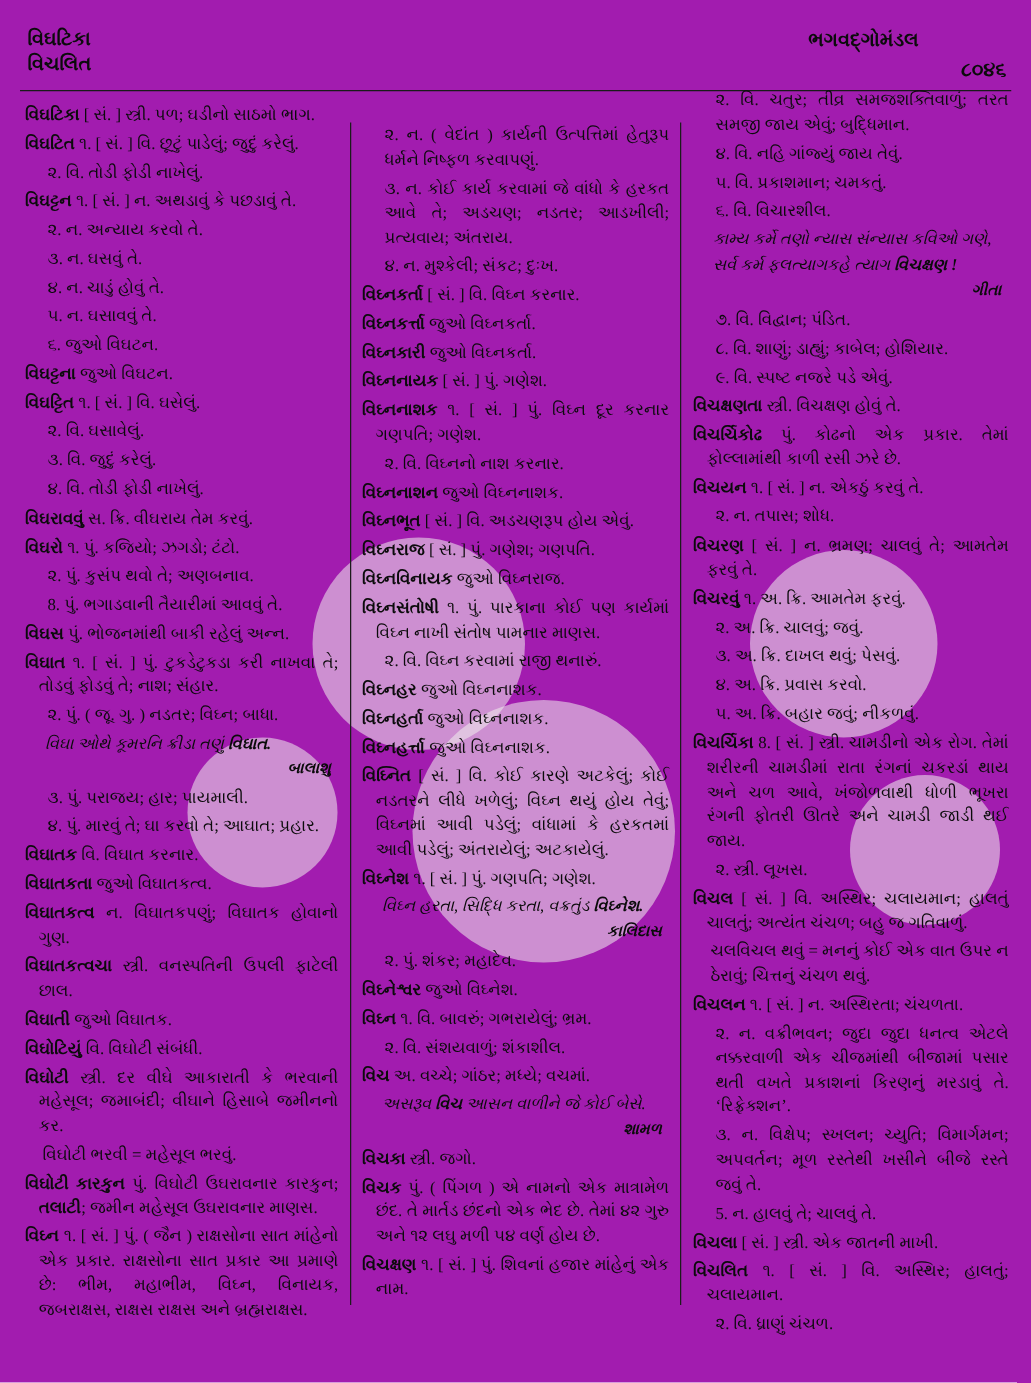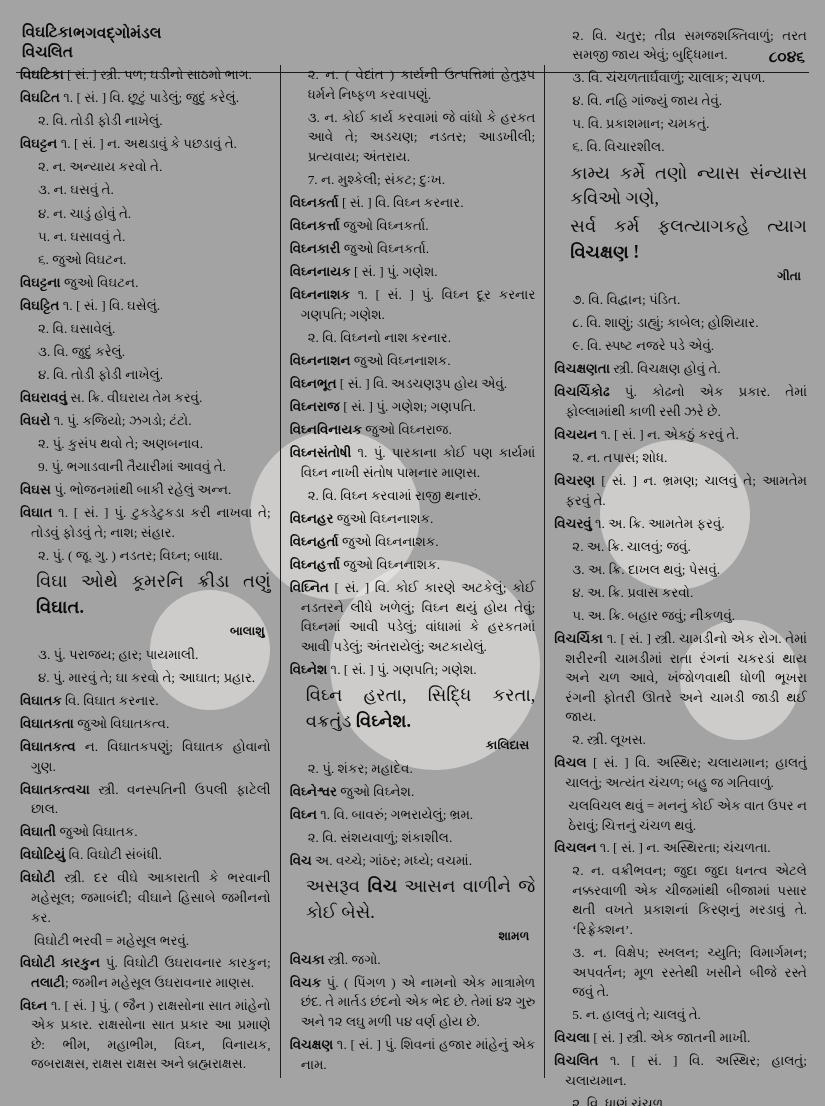--- a/index.html
+++ b/index.html
@@ -15,21 +15,21 @@
     color: #0b0b0b;
     position: relative;
     overflow: hidden;
   }
   .page {
     position: relative;
     width: 825px;
     height: 1106px;
     box-sizing: border-box;
     padding: 22px 14px 10px 14px;
-    background: #a3a3a3;
+    background: #a21caf;
   }
   
   .blotch {
     position: absolute;
     border-radius: 50%;
     background: #f0efec;
     opacity: .55;
     pointer-events: none;
     z-index: 0;
   }
@@ -47,21 +47,21 @@
     justify-content: space-between;
     font-weight: bold;
     font-size: 15.5px;
     line-height: 1.28;
     padding: 0 6px 0 8px;
   }
   .header .runhead-left { text-align: left; }
   .header .runhead-left div { white-space: nowrap; }
   .header .runhead-center {
     flex: 1;
-    text-align: left;
+    text-align: right;
     padding-top: 1px;
   }
   .header .runhead-right {
     text-align: right;
     min-width: 70px;
     padding-top: 1px;
     margin-top: 24px;
   }
 
   .rule {
@@ -100,31 +100,33 @@
   .entry.sense {
     padding-left: 11px;
     text-indent: 0;
     margin-left: 7px;
   }
   .hw {
     font-weight: bold;
   }
   .quote {
     margin: 2px 0 2px 16px;
-    font-size: 18px;
+    font-size: 13px;
     line-height: 1.44;
     text-indent: 0;
     padding-left: 0;
+    font-style: italic;
   }
   .quote .bold { font-weight: bold; }
   .attrib {
     text-align: right;
     font-weight: bold;
     font-size: 12.3px;
     margin: 0 6px 4px 0;
+    font-style: italic;
   }
   .idiom {
     margin: 2px 0 3px 14px;
     text-indent: 0;
     padding-left: 0;
   }
 </style>
 </head>
 <body>
 
@@ -159,21 +161,21 @@
         <div class="entry sense">૫. ન. ઘસાવવું તે.</div>
         <div class="entry sense">૬. જુઓ વિઘટન.</div>
         <div class="entry"><span class="hw">વિઘટ્ટના</span><span> જુઓ વિઘટન.</span></div>
         <div class="entry"><span class="hw">વિઘટ્ટિત</span><span> ૧. [ સં. ] વિ. ઘસેલું.</span></div>
         <div class="entry sense">૨. વિ. ઘસાવેલું.</div>
         <div class="entry sense">૩. વિ. જુદું કરેલું.</div>
         <div class="entry sense">૪. વિ. તોડી ફોડી નાખેલું.</div>
         <div class="entry"><span class="hw">વિઘરાવવું</span><span> સ. ક્રિ. વીઘરાય તેમ કરવું.</span></div>
         <div class="entry"><span class="hw">વિઘરો</span><span> ૧. પું. કજિયો; ઝગડો; ટંટો.</span></div>
         <div class="entry sense">૨. પું. કુસંપ થવો તે; અણબનાવ.</div>
-        <div class="entry sense">9. પું. ભગાડવાની તૈયારીમાં આવવું તે.</div>
+        <div class="entry sense">8. પું. ભગાડવાની તૈયારીમાં આવવું તે.</div>
         <div class="entry"><span class="hw">વિઘસ</span><span> પું. ભોજનમાંથી બાકી રહેલું અન્ન.</span></div>
         <div class="entry"><span class="hw">વિઘાત</span><span> ૧. [ સં. ] પું. ટુકડેટુકડા કરી નાખવા તે; તોડવું ફોડવું તે; નાશ; સંહાર.</span></div>
         <div class="entry sense">૨. પું. ( જૂ. ગુ. ) નડતર; વિઘ્ન; બાધા.</div>
         <div class="entry quote"><span>વિઘા ઓથે કૂમરનિ ક્રીડા તણું </span><span class="bold">વિઘાત.</span></div>
         <div class="attrib">બાલાશુ</div>
         <div class="entry sense">૩. પું. પરાજય; હાર; પાયમાલી.</div>
         <div class="entry sense">૪. પું. મારવું તે; ઘા કરવો તે; આઘાત; પ્રહાર.</div>
         <div class="entry"><span class="hw">વિઘાતક</span><span> વિ. વિઘાત કરનાર.</span></div>
         <div class="entry"><span class="hw">વિઘાતકતા</span><span> જુઓ વિઘાતકત્વ.</span></div>
         <div class="entry"><span class="hw">વિઘાતકત્વ</span><span> ન. વિઘાતકપણું; વિઘાતક હોવાનો ગુણ.</span></div>
@@ -181,21 +183,21 @@
         <div class="entry"><span class="hw">વિઘાતી</span><span> જુઓ વિઘાતક.</span></div>
         <div class="entry"><span class="hw">વિઘોટિયું</span><span> વિ. વિઘોટી સંબંધી.</span></div>
         <div class="entry"><span class="hw">વિઘોટી</span><span> સ્ત્રી. દર વીઘે આકારાતી કે ભરવાની મહેસૂલ; જમાબંદી; વીઘાને હિસાબે જમીનનો કર.</span></div>
         <div class="entry idiom">વિઘોટી ભરવી = મહેસૂલ ભરવું.</div>
         <div class="entry"><span class="hw">વિઘોટી કારકુન</span><span> પું. વિઘોટી ઉઘરાવનાર કારકુન; </span><span class="hw">તલાટી</span><span>; જમીન મહેસૂલ ઉઘરાવનાર માણસ.</span></div>
         <div class="entry"><span class="hw">વિઘ્ન</span><span> ૧. [ સં. ] પું. ( જૈન ) રાક્ષસોના સાત માંહેનો એક પ્રકાર. રાક્ષસોના સાત પ્રકાર આ પ્રમાણે છે: ભીમ, મહાભીમ, વિઘ્ન, વિનાયક, જબરાક્ષસ, રાક્ષસ રાક્ષસ અને બ્રહ્મરાક્ષસ.</span></div>
       </div>
     <div class="col c2">
         <div class="entry sense">૨. ન. ( વેદાંત ) કાર્યની ઉત્પત્તિમાં હેતુરૂપ ધર્મને નિષ્ફળ કરવાપણું.</div>
         <div class="entry sense">૩. ન. કોઈ કાર્ય કરવામાં જે વાંધો કે હરકત આવે તે; અડચણ; નડતર; આડખીલી; પ્રત્યવાય; અંતરાય.</div>
-        <div class="entry sense">7. ન. મુશ્કેલી; સંકટ; દુઃખ.</div>
+        <div class="entry sense">૪. ન. મુશ્કેલી; સંકટ; દુઃખ.</div>
         <div class="entry"><span class="hw">વિઘ્નકર્તા</span><span> [ સં. ] વિ. વિઘ્ન કરનાર.</span></div>
         <div class="entry"><span class="hw">વિઘ્નકર્ત્તા</span><span> જુઓ વિઘ્નકર્તા.</span></div>
         <div class="entry"><span class="hw">વિઘ્નકારી</span><span> જુઓ વિઘ્નકર્તા.</span></div>
         <div class="entry"><span class="hw">વિઘ્નનાયક</span><span> [ સં. ] પું. ગણેશ.</span></div>
         <div class="entry"><span class="hw">વિઘ્નનાશક</span><span> ૧. [ સં. ] પું. વિઘ્ન દૂર કરનાર ગણપતિ; ગણેશ.</span></div>
         <div class="entry sense">૨. વિ. વિઘ્નનો નાશ કરનાર.</div>
         <div class="entry"><span class="hw">વિઘ્નનાશન</span><span> જુઓ વિઘ્નનાશક.</span></div>
         <div class="entry"><span class="hw">વિઘ્નભૂત</span><span> [ સં. ] વિ. અડચણરૂપ હોય એવું.</span></div>
         <div class="entry"><span class="hw">વિઘ્નરાજ</span><span> [ સં. ] પું. ગણેશ; ગણપતિ.</span></div>
         <div class="entry"><span class="hw">વિઘ્નવિનાયક</span><span> જુઓ વિઘ્નરાજ.</span></div>
@@ -214,41 +216,40 @@
         <div class="entry sense">૨. વિ. સંશયવાળું; શંકાશીલ.</div>
         <div class="entry"><span class="hw">વિચ</span><span> અ. વચ્ચે; ગાંઠર; મધ્યે; વચમાં.</span></div>
         <div class="entry quote"><span>અસરૂવ </span><span class="bold">વિચ</span><span> આસન વાળીને જે કોઈ બેસે.</span></div>
         <div class="attrib">શામળ</div>
         <div class="entry"><span class="hw">વિચકા</span><span> સ્ત્રી. જગો.</span></div>
         <div class="entry"><span class="hw">વિચક</span><span> પું. ( પિંગળ ) એ નામનો એક માત્રામેળ છંદ. તે માર્તડ છંદનો એક ભેદ છે. તેમાં ૪૨ ગુરુ અને ૧૨ લઘુ મળી ૫૪ વર્ણ હોય છે.</span></div>
         <div class="entry"><span class="hw">વિચક્ષણ</span><span> ૧. [ સં. ] પું. શિવનાં હજાર માંહેનું એક નામ.</span></div>
       </div>
     <div class="col c3">
         <div class="entry sense">૨. વિ. ચતુર; તીવ્ર સમજશક્તિવાળું; તરત સમજી જાય એવું; બુદ્ધિમાન.</div>
-        <div class="entry sense">૩. વિ. ચંચળતાર્ઘવાળું; ચાલાક; ચપળ.</div>
         <div class="entry sense">૪. વિ. નહિ ગાંજ્યું જાય તેવું.</div>
         <div class="entry sense">૫. વિ. પ્રકાશમાન; ચમકતું.</div>
         <div class="entry sense">૬. વિ. વિચારશીલ.</div>
         <div class="entry quote"><span>કામ્ય કર્મે તણો ન્યાસ સંન્યાસ કવિઓ ગણે,</span></div>
         <div class="entry quote"><span>સર્વ કર્મ ફલત્યાગકહે ત્યાગ </span><span class="bold">વિચક્ષણ !</span></div>
         <div class="attrib">ગીતા</div>
         <div class="entry sense">૭. વિ. વિદ્વાન; પંડિત.</div>
         <div class="entry sense">૮. વિ. શાણું; ડાહ્યું; કાબેલ; હોશિયાર.</div>
         <div class="entry sense">૯. વિ. સ્પષ્ટ નજરે પડે એવું.</div>
         <div class="entry"><span class="hw">વિચક્ષણતા</span><span> સ્ત્રી. વિચક્ષણ હોવું તે.</span></div>
         <div class="entry"><span class="hw">વિચર્ચિકોઢ</span><span> પું. કોઢનો એક પ્રકાર. તેમાં ફોલ્લામાંથી કાળી રસી ઝરે છે.</span></div>
         <div class="entry"><span class="hw">વિચયન</span><span> ૧. [ સં. ] ન. એકઠું કરવું તે.</span></div>
         <div class="entry sense">૨. ન. તપાસ; શોધ.</div>
         <div class="entry"><span class="hw">વિચરણ</span><span> [ સં. ] ન. ભ્રમણ; ચાલવું તે; આમતેમ ફરવું તે.</span></div>
         <div class="entry"><span class="hw">વિચરવું</span><span> ૧. અ. ક્રિ. આમતેમ ફરવું.</span></div>
         <div class="entry sense">૨. અ. ક્રિ. ચાલવું; જવું.</div>
         <div class="entry sense">૩. અ. ક્રિ. દાખલ થવું; પેસવું.</div>
         <div class="entry sense">૪. અ. ક્રિ. પ્રવાસ કરવો.</div>
         <div class="entry sense">૫. અ. ક્રિ. બહાર જવું; નીકળવું.</div>
-        <div class="entry"><span class="hw">વિચર્ચિકા</span><span> ૧. [ સં. ] સ્ત્રી. ચામડીનો એક રોગ. તેમાં શરીરની ચામડીમાં રાતા રંગનાં ચકરડાં થાય અને ચળ આવે, ખંજોળવાથી ધોળી ભૂખરા રંગની ફોતરી ઊતરે અને ચામડી જાડી થઈ જાય.</span></div>
+        <div class="entry"><span class="hw">વિચર્ચિકા</span><span> 8. [ સં. ] સ્ત્રી. ચામડીનો એક રોગ. તેમાં શરીરની ચામડીમાં રાતા રંગનાં ચકરડાં થાય અને ચળ આવે, ખંજોળવાથી ધોળી ભૂખરા રંગની ફોતરી ઊતરે અને ચામડી જાડી થઈ જાય.</span></div>
         <div class="entry sense">૨. સ્ત્રી. લૂખસ.</div>
         <div class="entry"><span class="hw">વિચલ</span><span> [ સં. ] વિ. અસ્થિર; ચલાયમાન; હાલતું ચાલતું; અત્યંત ચંચળ; બહુ જ ગતિવાળું.</span></div>
         <div class="entry idiom">ચલવિચલ થવું = મનનું કોઈ એક વાત ઉપર ન ઠેરાવું; ચિત્તનું ચંચળ થવું.</div>
         <div class="entry"><span class="hw">વિચલન</span><span> ૧. [ સં. ] ન. અસ્થિરતા; ચંચળતા.</span></div>
         <div class="entry sense">૨. ન. વક્રીભવન; જુદા જુદા ધનત્વ એટલે નક્કરવાળી એક ચીજમાંથી બીજામાં પસાર થતી વખતે પ્રકાશનાં કિરણનું મરડાવું તે. ‘રિફ્રેક્શન’.</div>
         <div class="entry sense">૩. ન. વિક્ષેપ; સ્ખલન; ચ્યુતિ; વિમાર્ગમન; અપવર્તન; મૂળ રસ્તેથી ખસીને બીજે રસ્તે જવું તે.</div>
         <div class="entry sense">5. ન. હાલવું તે; ચાલવું તે.</div>
         <div class="entry"><span class="hw">વિચલા</span><span> [ સં. ] સ્ત્રી. એક જાતની માખી.</span></div>
         <div class="entry"><span class="hw">વિચલિત</span><span> ૧. [ સં. ] વિ. અસ્થિર; હાલતું; ચલાયમાન.</span></div>
         <div class="entry sense">૨. વિ. ધ્રાણું ચંચળ.</div>

